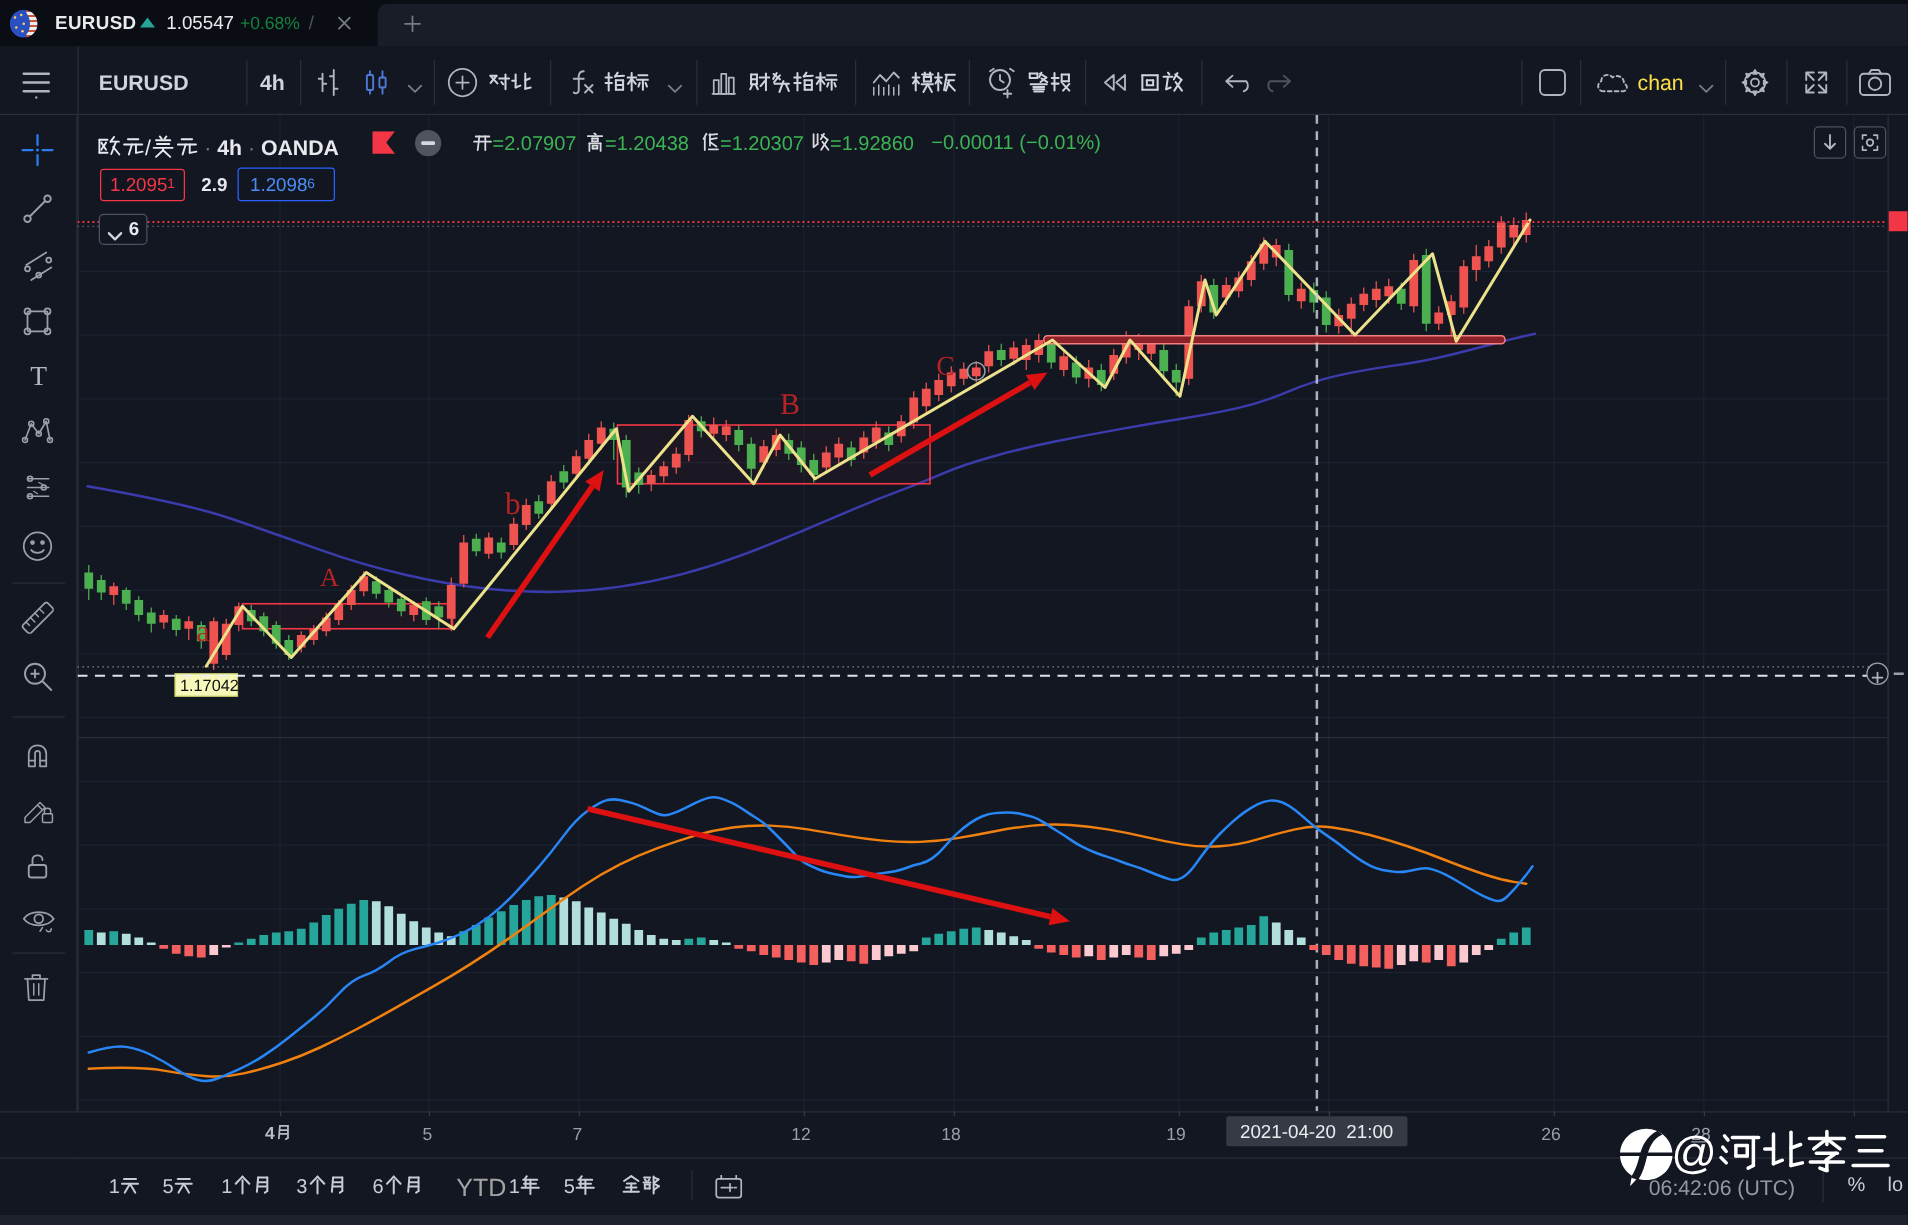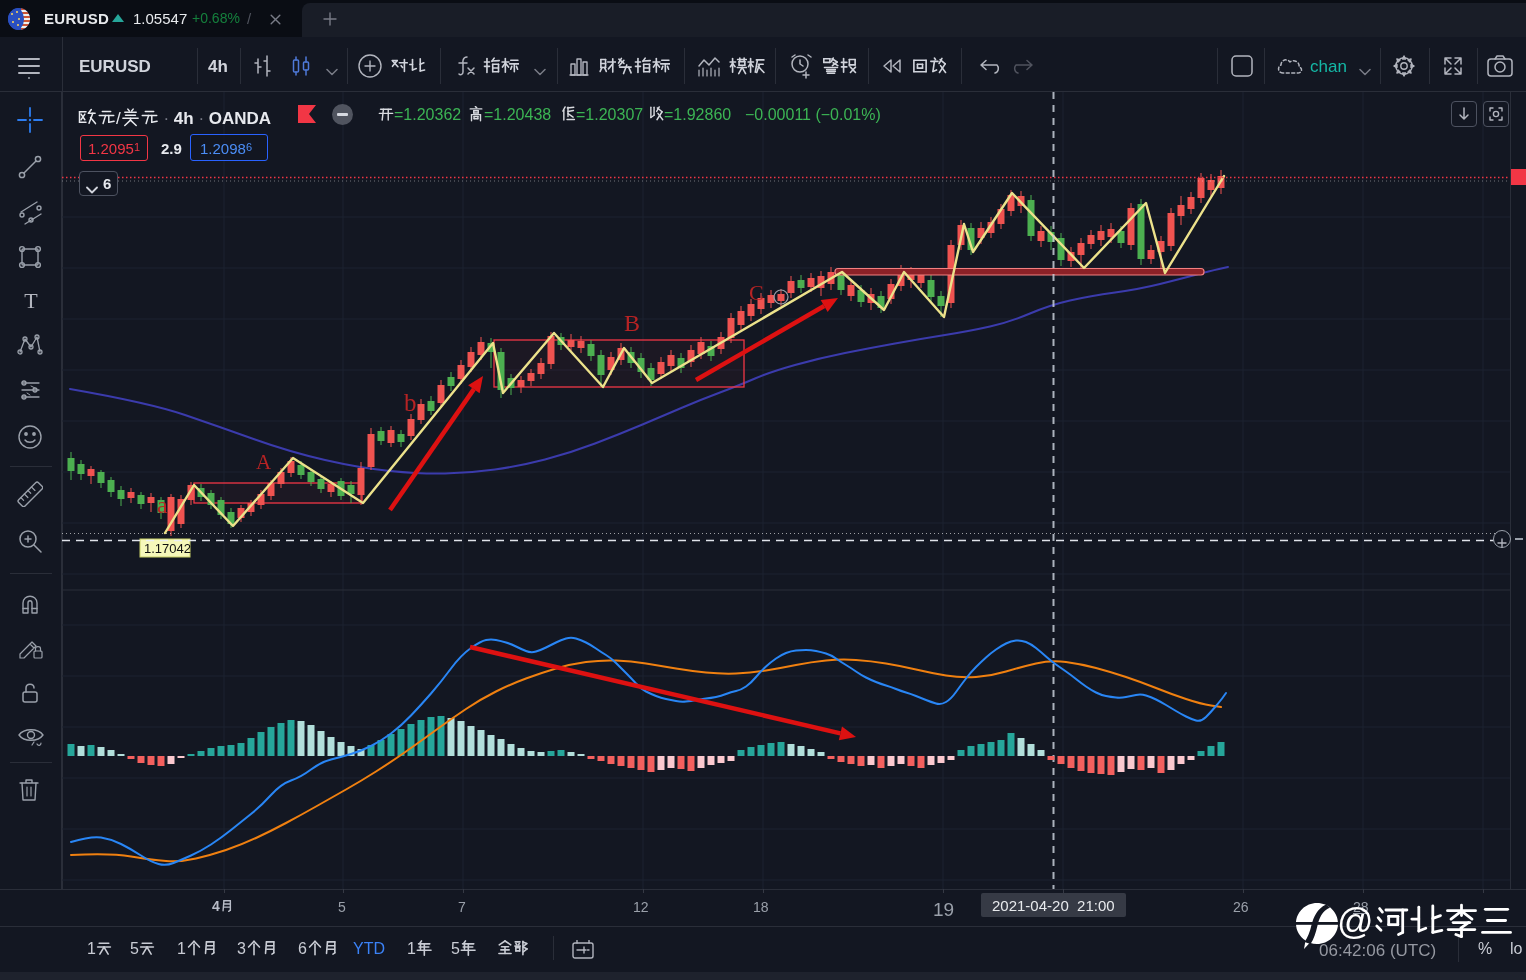--- a/index.html
+++ b/index.html
@@ -262,21 +262,21 @@
       <path d="M20 7 L4 7 C2 9 2 14 6 15 M20 7 L15 2.5 M20 7 L15 11.5"></path>
     </svg></div>
 <div style="position:absolute;left:1217px;top:48px;width:1px;height:36px;background:#2a2e39"></div>
 <div style="position:absolute;left:1230px;top:54px;width:24px;height:24px"><svg width="24" height="24" viewBox="0 0 24 24" fill="none" stroke="#b2b5be" stroke-width="1.5" stroke-linecap="round" stroke-linejoin="round">
       <rect x="2" y="2" width="20" height="20" rx="4"></rect>
     </svg></div>
 <div style="position:absolute;left:1264px;top:48px;width:1px;height:36px;background:#2a2e39"></div>
 <div style="position:absolute;left:1276px;top:56px;width:30px;height:20px"><svg width="30" height="20" viewBox="0 0 30 20" fill="none" stroke="#b2b5be" stroke-width="1.5" stroke-linecap="round" stroke-linejoin="round">
       <path d="M7 17 C2 17 1 11 5 9 C5 4 11 2 14 6 C18 3 24 6 23 11 C27 12 26 17 22 17 Z" stroke-dasharray="3,2.5"></path>
     </svg></div>
-<div class="abs" style="left:1310px;top:57px;font-size:17px;color:#14b8a6">chan</div>
+<div class="abs" style="left:1310px;top:57px;font-size:17px;color:#fde047">chan</div>
 <div style="position:absolute;left:1359px;top:62px;width:12px;height:8px"><svg width="12" height="8" viewBox="0 0 12 8" fill="none" stroke="#787b86" stroke-width="1.5" stroke-linecap="round" stroke-linejoin="round">
       <path d="M1 1.5 L6 6.5 L11 1.5"></path>
     </svg></div>
 <div style="position:absolute;left:1380px;top:48px;width:1px;height:36px;background:#2a2e39"></div>
 <div style="position:absolute;left:1392px;top:54px;width:24px;height:24px"><svg width="24" height="24" viewBox="0 0 24 24" fill="none" stroke="#b2b5be" stroke-width="1.4" stroke-linecap="round" stroke-linejoin="round">
       <circle cx="12" cy="12" r="3.2"></circle>
       <path d="M12 2 L13.5 5 L10.5 5 Z M12 22 L13.5 19 L10.5 19 Z M2 12 L5 10.5 L5 13.5 Z M22 12 L19 10.5 L19 13.5 Z M4.9 4.9 L8 6 L6 8 Z M19.1 4.9 L18 8 L16 6 Z M4.9 19.1 L6 16 L8 18 Z M19.1 19.1 L16 18 L18 16 Z"></path>
       <circle cx="12" cy="12" r="8.2"></circle>
     </svg></div>
 <div style="position:absolute;left:1429px;top:48px;width:1px;height:36px;background:#2a2e39"></div>
@@ -823,21 +823,21 @@
     </svg></div>
 <div class="abs" style="left:332px;top:104px;width:21px;height:21px;border-radius:50%;background:#50545f"></div>
 <div class="abs" style="left:337px;top:113px;width:11px;height:2.6px;background:#d6d9e0;border-radius:1px"></div>
 <div class="abs" style="left:378px;top:106px;font-size:16px;color:#d8dadf"><svg width="16" height="16" viewBox="0 0 100 100" style="vertical-align:-2px">
       <g stroke="#d8dadf" stroke-width="9" stroke-linecap="round" fill="none">
         <line x1="16" y1="20" x2="84" y2="20"></line>
         <line x1="8" y1="46" x2="92" y2="46"></line>
         <line x1="34" y1="20" x2="26" y2="88"></line>
         <line x1="64" y1="20" x2="64" y2="88"></line>
       </g>
-    </svg><span style="color:#3cb454">=1.20362</span></div>
+    </svg><span style="color:#3cb454">=2.07907</span></div>
 <div class="abs" style="left:468px;top:106px;font-size:16px;color:#d8dadf"><svg width="16" height="16" viewBox="0 0 100 100" style="vertical-align:-2px">
       <g stroke="#d8dadf" stroke-width="9" stroke-linecap="round" fill="none">
         <line x1="46" y1="4" x2="54" y2="10"></line>
         <line x1="14" y1="18" x2="86" y2="18"></line>
         <line x1="36" y1="30" x2="64" y2="30"></line>
         <line x1="36" y1="30" x2="36" y2="44"></line>
         <line x1="64" y1="30" x2="64" y2="44"></line>
         <line x1="36" y1="44" x2="64" y2="44"></line>
         <line x1="22" y1="54" x2="78" y2="54"></line>
         <line x1="22" y1="54" x2="22" y2="92"></line>
@@ -915,21 +915,21 @@
         <line x1="74" y1="12" x2="74" y2="80"></line>
         <line x1="74" y1="80" x2="62" y2="88"></line>
         <line x1="30" y1="36" x2="72" y2="36"></line>
         <line x1="30" y1="58" x2="72" y2="58"></line>
       </g>
     </svg></div>
 <div class="abs" style="left:338px;top:899px;font-size:14px;color:#9aa0aa;">5</div>
 <div class="abs" style="left:458px;top:899px;font-size:14px;color:#9aa0aa;">7</div>
 <div class="abs" style="left:633px;top:899px;font-size:14px;color:#9aa0aa;">12</div>
 <div class="abs" style="left:753px;top:899px;font-size:14px;color:#9aa0aa;">18</div>
-<div class="abs" style="left:933px;top:899px;font-size:19px;color:#9aa0aa;">19</div>
+<div class="abs" style="left:933px;top:899px;font-size:14px;color:#9aa0aa;">19</div>
 <div class="abs" style="left:1233px;top:899px;font-size:14px;color:#9aa0aa;">26</div>
 <div class="abs" style="left:1353px;top:899px;font-size:14px;color:#9aa0aa;text-decoration:underline;">28</div>
 <div class="abs" style="left:981px;top:893px;width:145px;height:24px;background:#363a45;border-radius:2px"></div>
 <div class="abs" style="left:992px;top:897px;font-size:15px;color:#e8eaed">2021-04-20&nbsp;&nbsp;21:00</div>
 <div class="abs" style="left:0;top:926px;width:1526px;height:46px;background:#131722;border-top:1px solid #2a2e39"></div>
 <div class="abs" style="left:87px;top:940px;font-size:16px;color:#c9ccd4">1<svg width="16" height="16" viewBox="0 0 100 100" style="vertical-align:-2px">
       <g stroke="#c9ccd4" stroke-width="10" stroke-linecap="round" fill="none">
         <line x1="20" y1="20" x2="80" y2="20"></line>
         <line x1="10" y1="44" x2="90" y2="44"></line>
         <line x1="50" y1="44" x2="24" y2="88"></line>
@@ -985,21 +985,21 @@
     </svg><svg width="16" height="16" viewBox="0 0 100 100" style="vertical-align:-2px">
       <g stroke="#c9ccd4" stroke-width="10" stroke-linecap="round" fill="none">
         <line x1="28" y1="12" x2="22" y2="84"></line>
         <line x1="28" y1="12" x2="74" y2="12"></line>
         <line x1="74" y1="12" x2="74" y2="80"></line>
         <line x1="74" y1="80" x2="62" y2="88"></line>
         <line x1="30" y1="36" x2="72" y2="36"></line>
         <line x1="30" y1="58" x2="72" y2="58"></line>
       </g>
     </svg></div>
-<div class="abs" style="left:353px;top:940px;font-size:16px;color:#3b82f6">YTD</div>
+<div class="abs" style="left:365px;top:940px;font-size:20px;color:#a3a3a3">YTD</div>
 <div class="abs" style="left:407px;top:940px;font-size:16px;color:#c9ccd4">1<svg width="16" height="16" viewBox="0 0 100 100" style="vertical-align:-2px">
       <g stroke="#c9ccd4" stroke-width="10" stroke-linecap="round" fill="none">
         <line x1="34" y1="6" x2="24" y2="20"></line>
         <line x1="16" y1="24" x2="86" y2="24"></line>
         <line x1="28" y1="24" x2="28" y2="58"></line>
         <line x1="20" y1="44" x2="80" y2="44"></line>
         <line x1="8" y1="64" x2="94" y2="64"></line>
         <line x1="52" y1="24" x2="52" y2="95"></line>
       </g>
     </svg></div>

